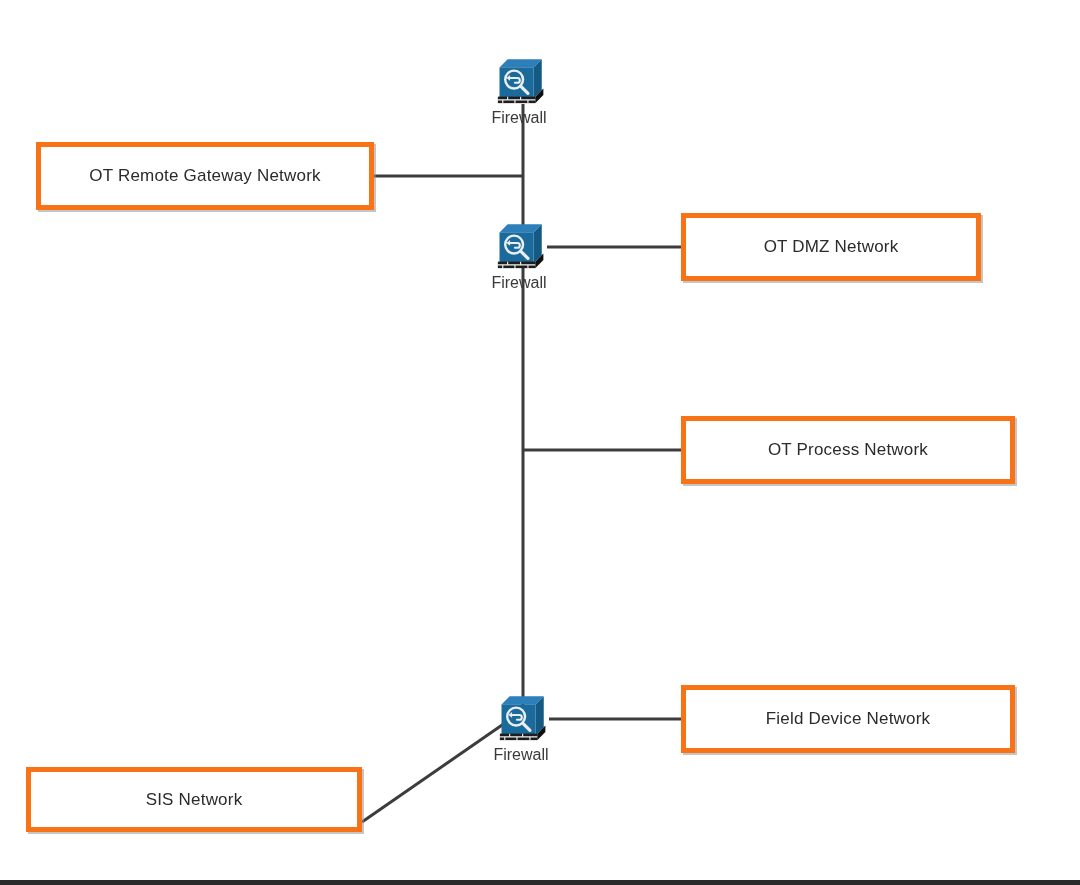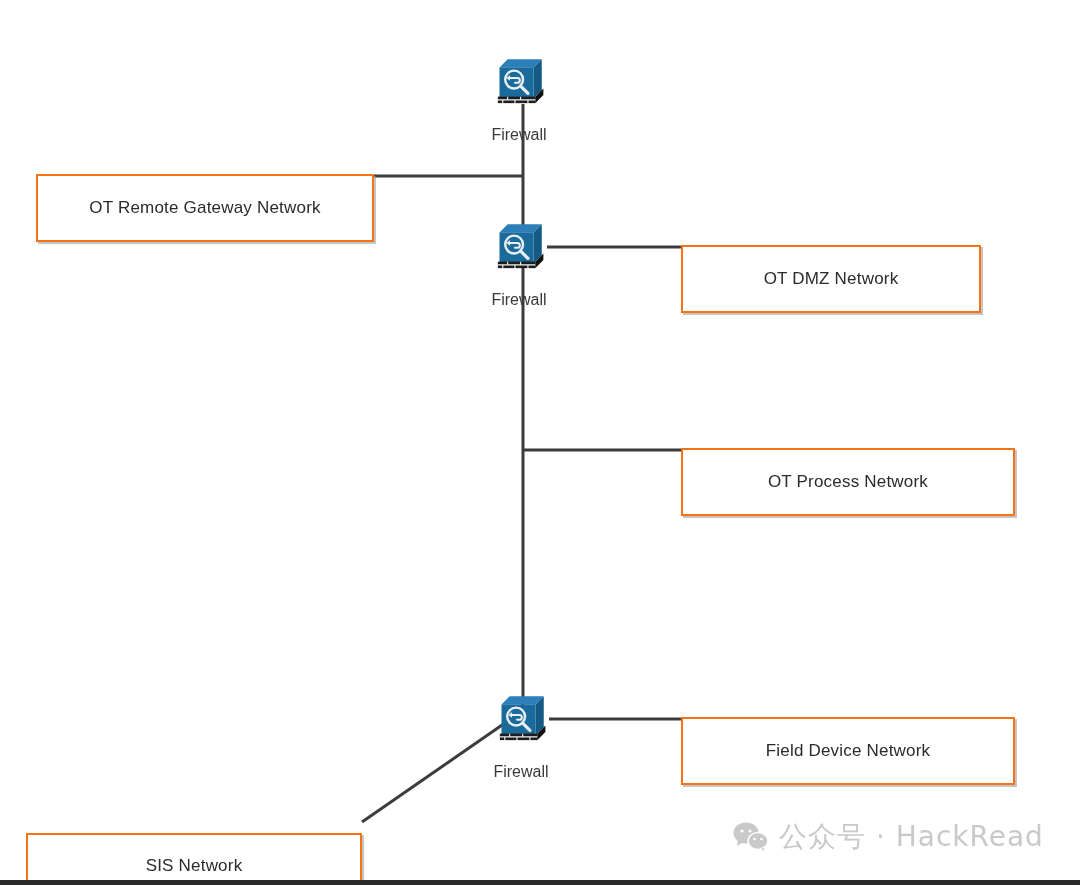--- a/index.html
+++ b/index.html
@@ -25,26 +25,25 @@
     top: 0;
     width: 1080px;
     height: 885px;
   }
 
   
   .net-box {
     position: absolute;
     box-sizing: border-box;
     background: #ffffff;
-    border: 2px solid #f97316;
+    border: 5px solid #f97316;
     box-shadow: 2px 2px 0 rgba(150,150,150,0.55);
     display: flex;
     align-items: center;
     justify-content: center;
-    margin-top: 32px;
   }
   .net-box .net-label {
     font-size: 17px;
     color: #2b2b2b;
     letter-spacing: 0.2px;
     white-space: nowrap;
     text-align: center;
   }
 
   
@@ -54,21 +53,21 @@
     text-align: center;
   }
   .fw-icon {
     display: block;
     margin: 0 auto;
     width: 52px;
     height: 52px;
   }
   .fw-label {
     display: block;
-    margin-top: 18px;
+    margin-top: 1px;
     font-size: 16px;
     color: #3a3a3a;
     white-space: nowrap;
   }
 
   
   #watermark {
     position: absolute;
     left: 733px;
     top: 818px;
@@ -126,21 +125,21 @@
   </div>
 
   <div class="net-box" style="left:681px; top:685px; width:334px; height:68px;">
     <span class="net-label">Field Device Network</span>
   </div>
 
   <div class="net-box" style="left:681px; top:416px; width:334px; height:68px;">
     <span class="net-label">OT Process Network</span>
   </div>
 
-  <div class="net-box" style="left:26px; top:801px; width:336px; height:65px;">
+  <div class="net-box" style="left:26px; top:767px; width:336px; height:65px;">
     <span class="net-label">SIS Network</span>
   </div>
 
   <div class="fw-node" style="left:471px; top:56px;">
     <svg class="fw-icon" viewBox="0 0 64 64" xmlns="http://www.w3.org/2000/svg">
 
       <polygon points="8,14 18,4 60,4 50,14" fill="#2c7fb8"></polygon>
 
       <polygon points="50,14 60,4 60,42 50,52" fill="#145a85"></polygon>
 
@@ -201,29 +200,16 @@
       <line x1="6" y1="54" x2="52" y2="54" stroke="#f2f2f2" stroke-width="1.4"></line>
       <line x1="18" y1="50" x2="18" y2="54" stroke="#f2f2f2" stroke-width="1.4"></line>
       <line x1="34" y1="50" x2="34" y2="54" stroke="#f2f2f2" stroke-width="1.4"></line>
       <line x1="12" y1="54" x2="12" y2="58" stroke="#f2f2f2" stroke-width="1.4"></line>
       <line x1="27" y1="54" x2="27" y2="58" stroke="#f2f2f2" stroke-width="1.4"></line>
       <line x1="43" y1="54" x2="43" y2="58" stroke="#f2f2f2" stroke-width="1.4"></line>
     </svg>
     <span class="fw-label">Firewall</span>
   </div>
 
-  <div id="watermark">
-    <svg width="36" height="30" viewBox="0 0 36 30" xmlns="http://www.w3.org/2000/svg">
-      <ellipse cx="13" cy="11" rx="12.5" ry="10.5" fill="#c9c9c9"></ellipse>
-      <polygon points="5,18 4,24 10,20.5" fill="#c9c9c9"></polygon>
-      <ellipse cx="25" cy="19" rx="10" ry="8.5" fill="#c9c9c9" stroke="#ffffff" stroke-width="1.6"></ellipse>
-      <polygon points="31,25 32,29.5 27,27" fill="#c9c9c9" stroke="#ffffff" stroke-width="1"></polygon>
-      <circle cx="9" cy="9" r="1.6" fill="#ffffff"></circle>
-      <circle cx="17" cy="9" r="1.6" fill="#ffffff"></circle>
-      <circle cx="21.5" cy="17" r="1.3" fill="#ffffff"></circle>
-      <circle cx="28.5" cy="17" r="1.3" fill="#ffffff"></circle>
-    </svg>
-    <span class="wm-text">公众号 · HackRead</span>
-  </div>
 
   <div id="bottom-rule"></div>
 
 </div>
 
 </body></html>

